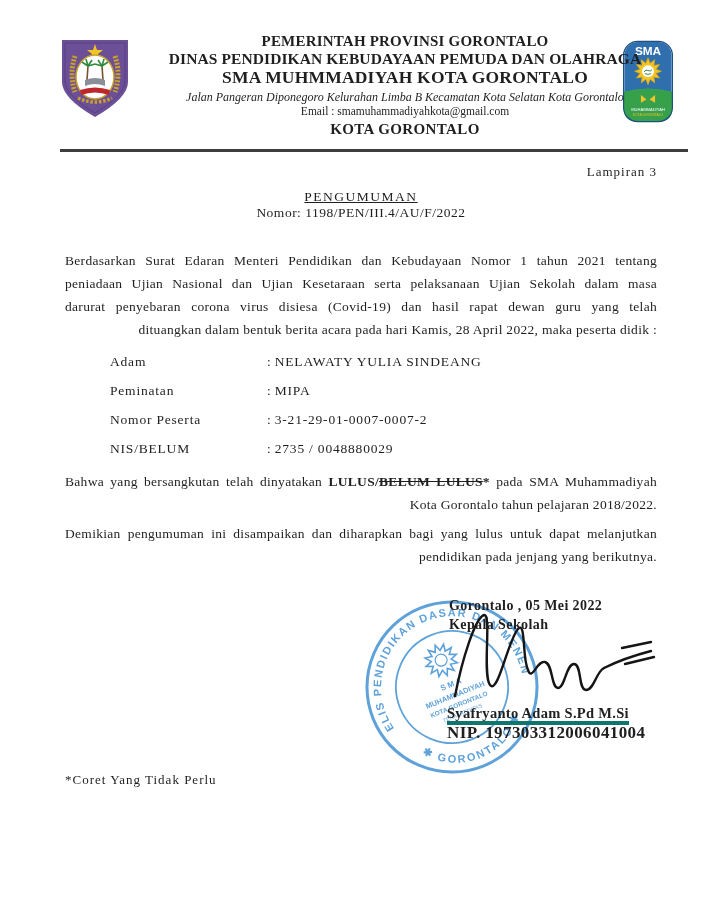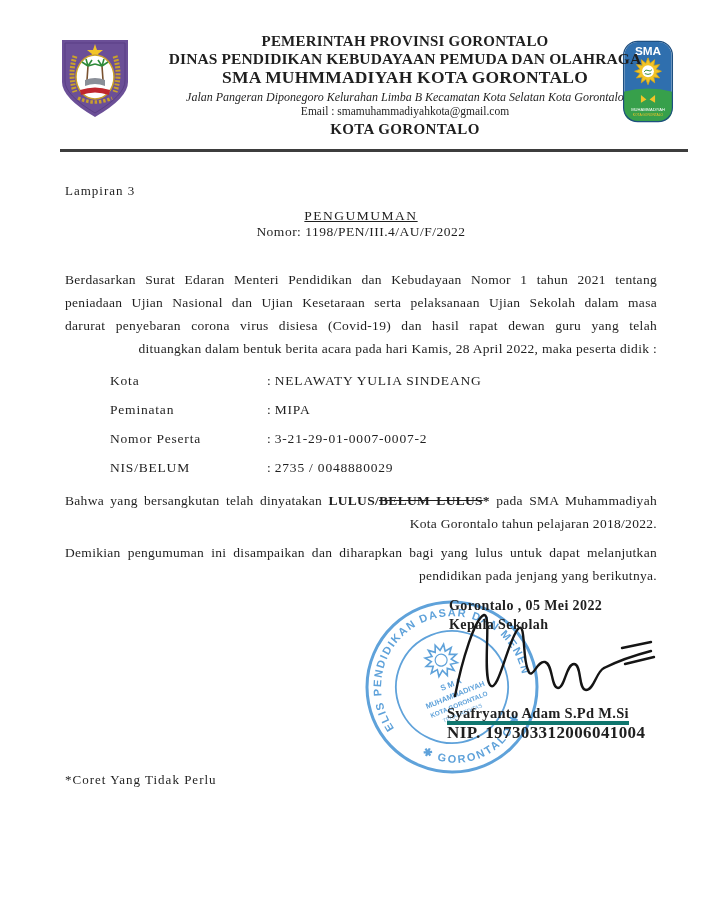--- a/index.html
+++ b/index.html
@@ -14,21 +14,21 @@
   .lh2{font-weight:bold;font-size:15.5px;letter-spacing:.1px;}
   .lh3{font-weight:bold;font-size:17.5px;letter-spacing:.2px;margin-top:1px;}
   .lh-addr{font-style:italic;font-size:12px;margin-top:3px;}
   .lh-email{font-size:11.5px;margin-top:1px;}
   .lh-city{font-weight:bold;font-size:15px;margin-top:3px;letter-spacing:.4px;}
   .logo-left{position:absolute;left:58px;top:36px;width:74px;height:84px;}
   .logo-right{position:absolute;left:622px;top:39px;width:52px;height:85px;}
   .rule{margin:4px 32px 0 60px;width:628px;border:0;border-top:3.5px solid #3d3d3d;height:0;}
   
   .content{margin:0 63px 0 65px;font-size:13.5px;letter-spacing:.3px;}
-  .lampiran{margin-top:31px;font-size:13px;letter-spacing:1px;}
+  .lampiran{margin-top:12px;font-size:13px;letter-spacing:1px;text-align:right;}
   .titleblock{text-align:center;margin-top:9px;line-height:16px;}
   .doc-title{font-size:13.5px;letter-spacing:1.5px;text-decoration:underline;}
   .doc-number{font-size:13.5px;letter-spacing:.5px;}
   .par{margin-top:28px;}
   .jline{text-align:justify;text-align-last:justify;line-height:23px;white-space:normal;}
   .lline{text-align:right;line-height:23px;}
   .fields{margin:13px 0 10px 45px;}
   .frow{margin-bottom:13px;line-height:16px;}
   .flabel{display:inline-block;width:157px;letter-spacing:.8px;}
   .fval{letter-spacing:.8px;}
@@ -104,21 +104,21 @@
 
     <div class="par">
       <div class="jline">Berdasarkan  Surat  Edaran  Menteri  Pendidikan  dan  Kebudayaan  Nomor  1  tahun  2021  tentang</div>
       <div class="jline">peniadaan  Ujian  Nasional  dan  Ujian  Kesetaraan  serta  pelaksanaan  Ujian  Sekolah  dalam  masa</div>
       <div class="jline">darurat  penyebaran  corona   virus  disiesa  (Covid-19)  dan  hasil  rapat  dewan  guru  yang  telah</div>
       <div class="lline">dituangkan dalam bentuk berita acara pada hari Kamis, 28 April 2022, maka peserta didik :</div>
     </div>
 
     <div class="fields">
       <div class="frow">
-        <span class="flabel">Kota</span><span>:</span> <span class="fval">NELAWATY YULIA SINDEANG</span>
+        <span class="flabel">Adam</span><span>:</span> <span class="fval">NELAWATY YULIA SINDEANG</span>
       </div>
       <div class="frow">
         <span class="flabel">Peminatan</span><span>:</span> <span class="fval">MIPA</span>
       </div>
       <div class="frow">
         <span class="flabel">Nomor Peserta</span><span>:</span> <span class="fval">3-21-29-01-0007-0007-2</span>
       </div>
       <div class="frow">
         <span class="flabel">NIS/BELUM</span><span>:</span> <span class="fval">2735 / 0048880029</span>
       </div>

